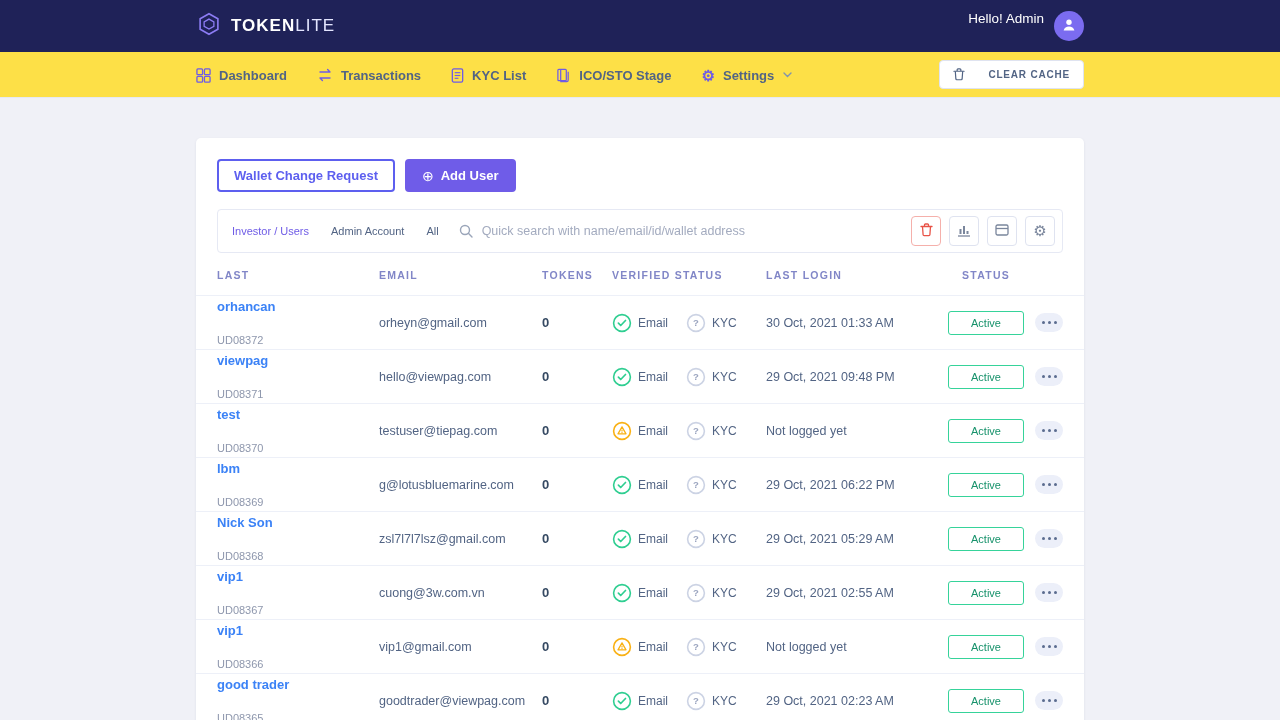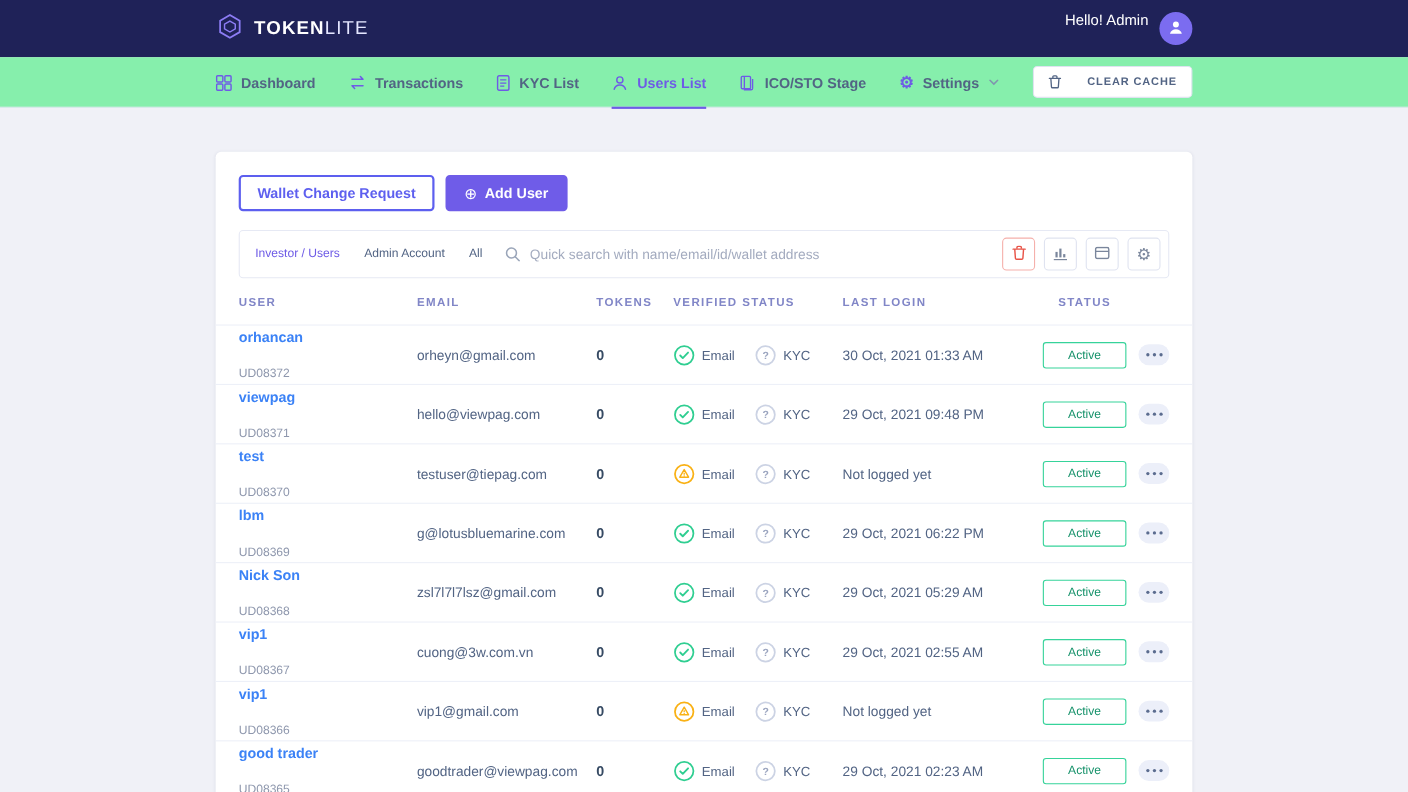--- a/index.html
+++ b/index.html
@@ -10,21 +10,21 @@
   
   .topbar { height:52px; background:#1f2258; }
   .brand { display:flex; align-items:center; gap:9px; cursor:pointer; }
   .brand-text { color:#fff; font-size:17px; letter-spacing:1px; font-weight:700; }
   .brand-text .lite { font-weight:300; color:#e4e6ff; }
   .top-right { margin-left:auto; display:flex; gap:10px; }
   .greeting { color:#fff; font-size:13.5px; }
   .avatar { width:30px; height:30px; border-radius:50%; background:#7b6cf0; border:none; color:#fff; display:flex; align-items:center; justify-content:center; cursor:pointer; }
 
   
-  .navbar { height:46px; background:#86efac; border-bottom:1px solid #e6e9f4; }
+  .navbar { height:46px; background:#fde047; border-bottom:1px solid #e6e9f4; }
   .nav-items { display:flex; gap:30px; height:100%; }
   .nav-item { display:flex; align-items:center; gap:8px; height:46px; font-size:13px; font-weight:700; color:#526484; text-decoration:none; position:relative; cursor:pointer; }
   .nav-icon { color:#6e5be6; display:flex; align-items:center; }
   .nav-item.active .nav-label { color:#6e5be6; }
   .nav-item.active::after { content:""; position:absolute; left:0; right:0; bottom:-1px; height:2px; background:#6e5be6; }
   .nav-chevron { color:#8094ae; display:flex; margin-left:1px; }
   .clear-cache { margin-left:auto; display:flex; align-items:center; gap:23px; background:#fff; border:1px solid #dfe3f0; border-radius:4px; padding:7px 13px; font-family:inherit; font-size:10px; font-weight:700; letter-spacing:.08em; color:#526484; cursor:pointer; }
   .clear-cache .cc-icon { color:#526484; display:flex; }
 
   
@@ -126,30 +126,20 @@
         <a class="nav-item">
     <span class="nav-icon">
             <svg width="13" height="15" viewBox="0 0 13 16" fill="none" stroke="currentColor">
               <rect x="1" y="1" width="11" height="14" rx="1.5" stroke-width="1.4"></rect>
               <line x1="3.5" y1="5" x2="9.5" y2="5" stroke-width="1.2"></line>
               <line x1="3.5" y1="8" x2="9.5" y2="8" stroke-width="1.2"></line>
               <line x1="3.5" y1="11" x2="7.5" y2="11" stroke-width="1.2"></line>
             </svg>
           </span>
     <span class="nav-label">KYC List</span>
-
-  </a>
-        <a class="nav-item active">
-    <span class="nav-icon">
-            <svg width="15" height="15" viewBox="0 0 16 16" fill="none" stroke="currentColor" stroke-width="1.4">
-              <circle cx="8" cy="5" r="3"></circle>
-              <path d="M2.5 14c.8-3 3-4.2 5.5-4.2s4.7 1.2 5.5 4.2" stroke-linecap="round"></path>
-            </svg>
-          </span>
-    <span class="nav-label">Users List</span>
 
   </a>
         <a class="nav-item">
     <span class="nav-icon">
             <svg width="15" height="15" viewBox="0 0 16 16" fill="none" stroke="currentColor" stroke-width="1.3">
               <rect x="2" y="1.5" width="9" height="12" rx="1"></rect>
               <path d="M5 1.5v12"></path>
               <path d="M13 4v9a1.5 1.5 0 0 1-1.5 1.5H4.5"></path>
             </svg>
           </span>
@@ -231,21 +221,21 @@
               </svg></span>
           </button>
           <button class="tool-btn">
             <span class="tool-ic"><span class="uni">⚙</span></span>
           </button>
         </div>
     </div>
 
     <div class="table">
       <div class="thead-row">
-        <span>USER</span>
+        <span>LAST</span>
         <span>EMAIL</span>
         <span>TOKENS</span>
         <span>VERIFIED STATUS</span>
         <span>LAST LOGIN</span>
         <span class="th-status">STATUS</span>
         <span></span>
       </div>
       <div class="tbody">
           <div class="trow">
     <div class="cell-user">

